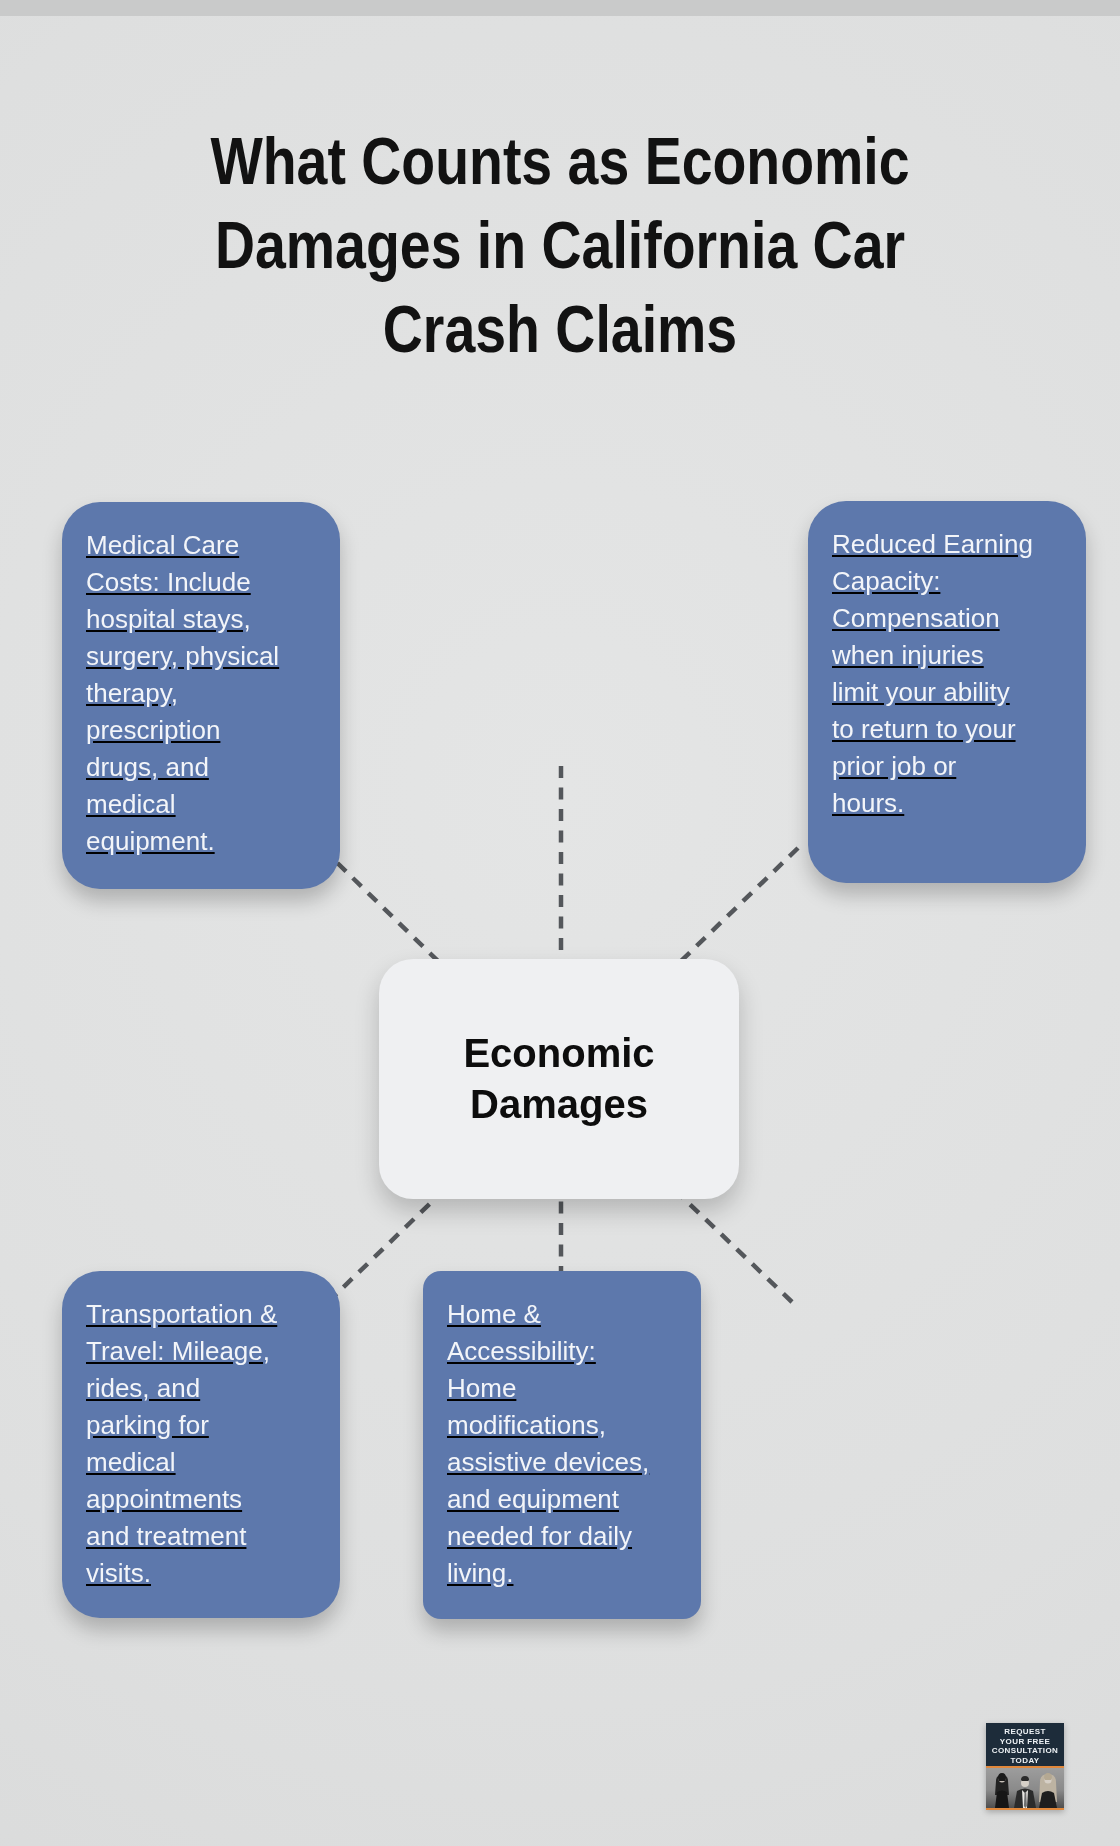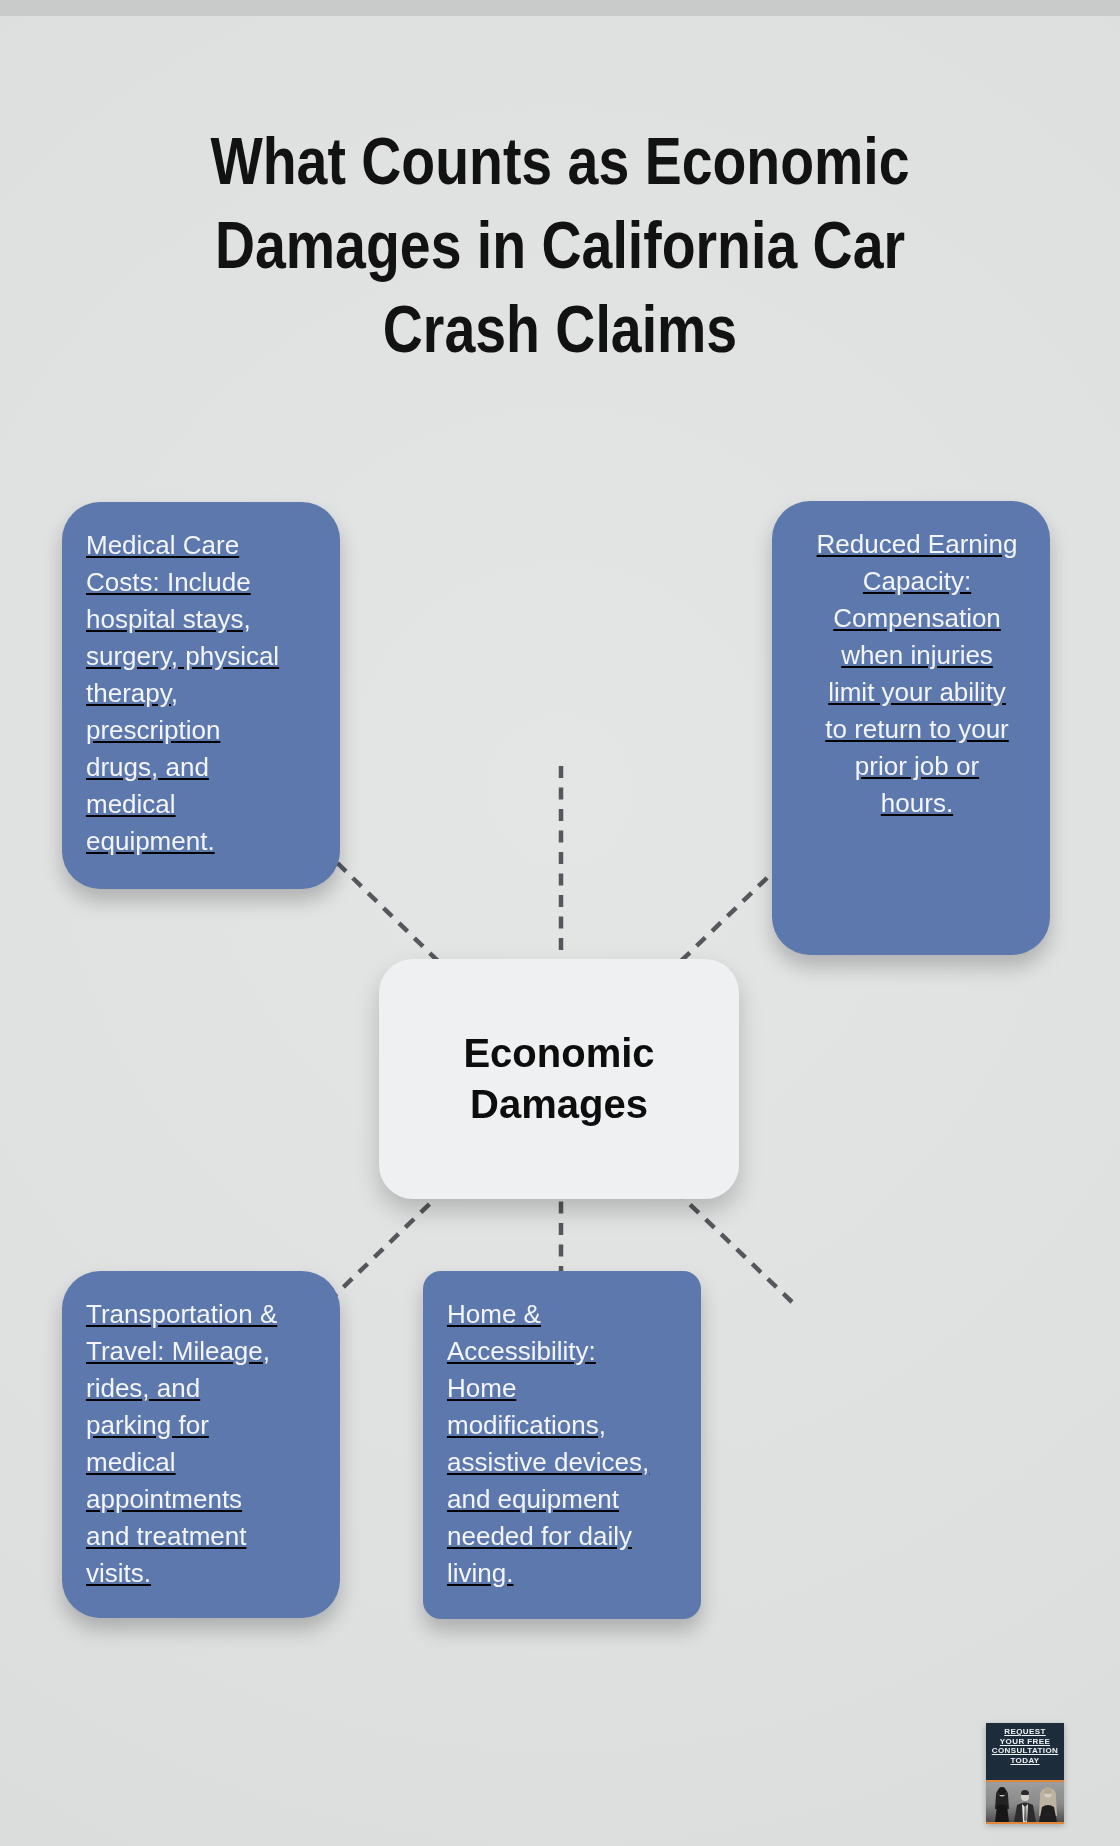--- a/index.html
+++ b/index.html
@@ -41,21 +41,21 @@
     padding:25px 12px 25px 24px;
     text-decoration:underline;
   }
   .card-text{
     color:#f3f5f9;
     font-size:26px;line-height:37px;
     white-space:pre-line;
   }
   .card-tl{left:62px;  top:486px;  height:387px;}
   .card-tm{left:422px; top:485px;  height:273px;}
-  .card-tr{left:772px; top:485px;  height:454px;text-align:center;}
+  .card-tr{left:808px; top:485px;  height:382px;}
   .card-bl{left:62px;  top:1255px; height:347px;}
   .card-bm{left:423px; top:1255px; height:348px;border-radius:18px;}
   .card-br{left:780px; top:1256px; height:309px;}
 
   
   .center-node{
     position:absolute;left:379px;top:943px;width:360px;height:240px;
     background:#eff0f2;
     border-radius:34px;
     box-shadow:0 12px 24px rgba(0,0,0,0.20);
@@ -74,22 +74,21 @@
     background:#1d2c3a;
     cursor:pointer;
     box-shadow:0 2px 6px rgba(0,0,0,0.25);
   }
   .badge-cta{
     color:#edf1f4;
     font-size:8px;line-height:9.5px;font-weight:700;
     letter-spacing:0.4px;
     text-align:center;
     white-space:pre-line;
-    padding:4px 1px 15px 1px;
-    text-decoration:underline;
+    padding:4px 1px 1px 1px;
   }
   .badge-rule{height:2px;background:#e0883c;}
   .badge-photo{display:block;width:78px;height:40px;}
 </style>
 </head>
 <body>
 
 <div id="canvas">
 
   <svg class="connectors" viewBox="0 0 1120 1846" aria-hidden="true">

